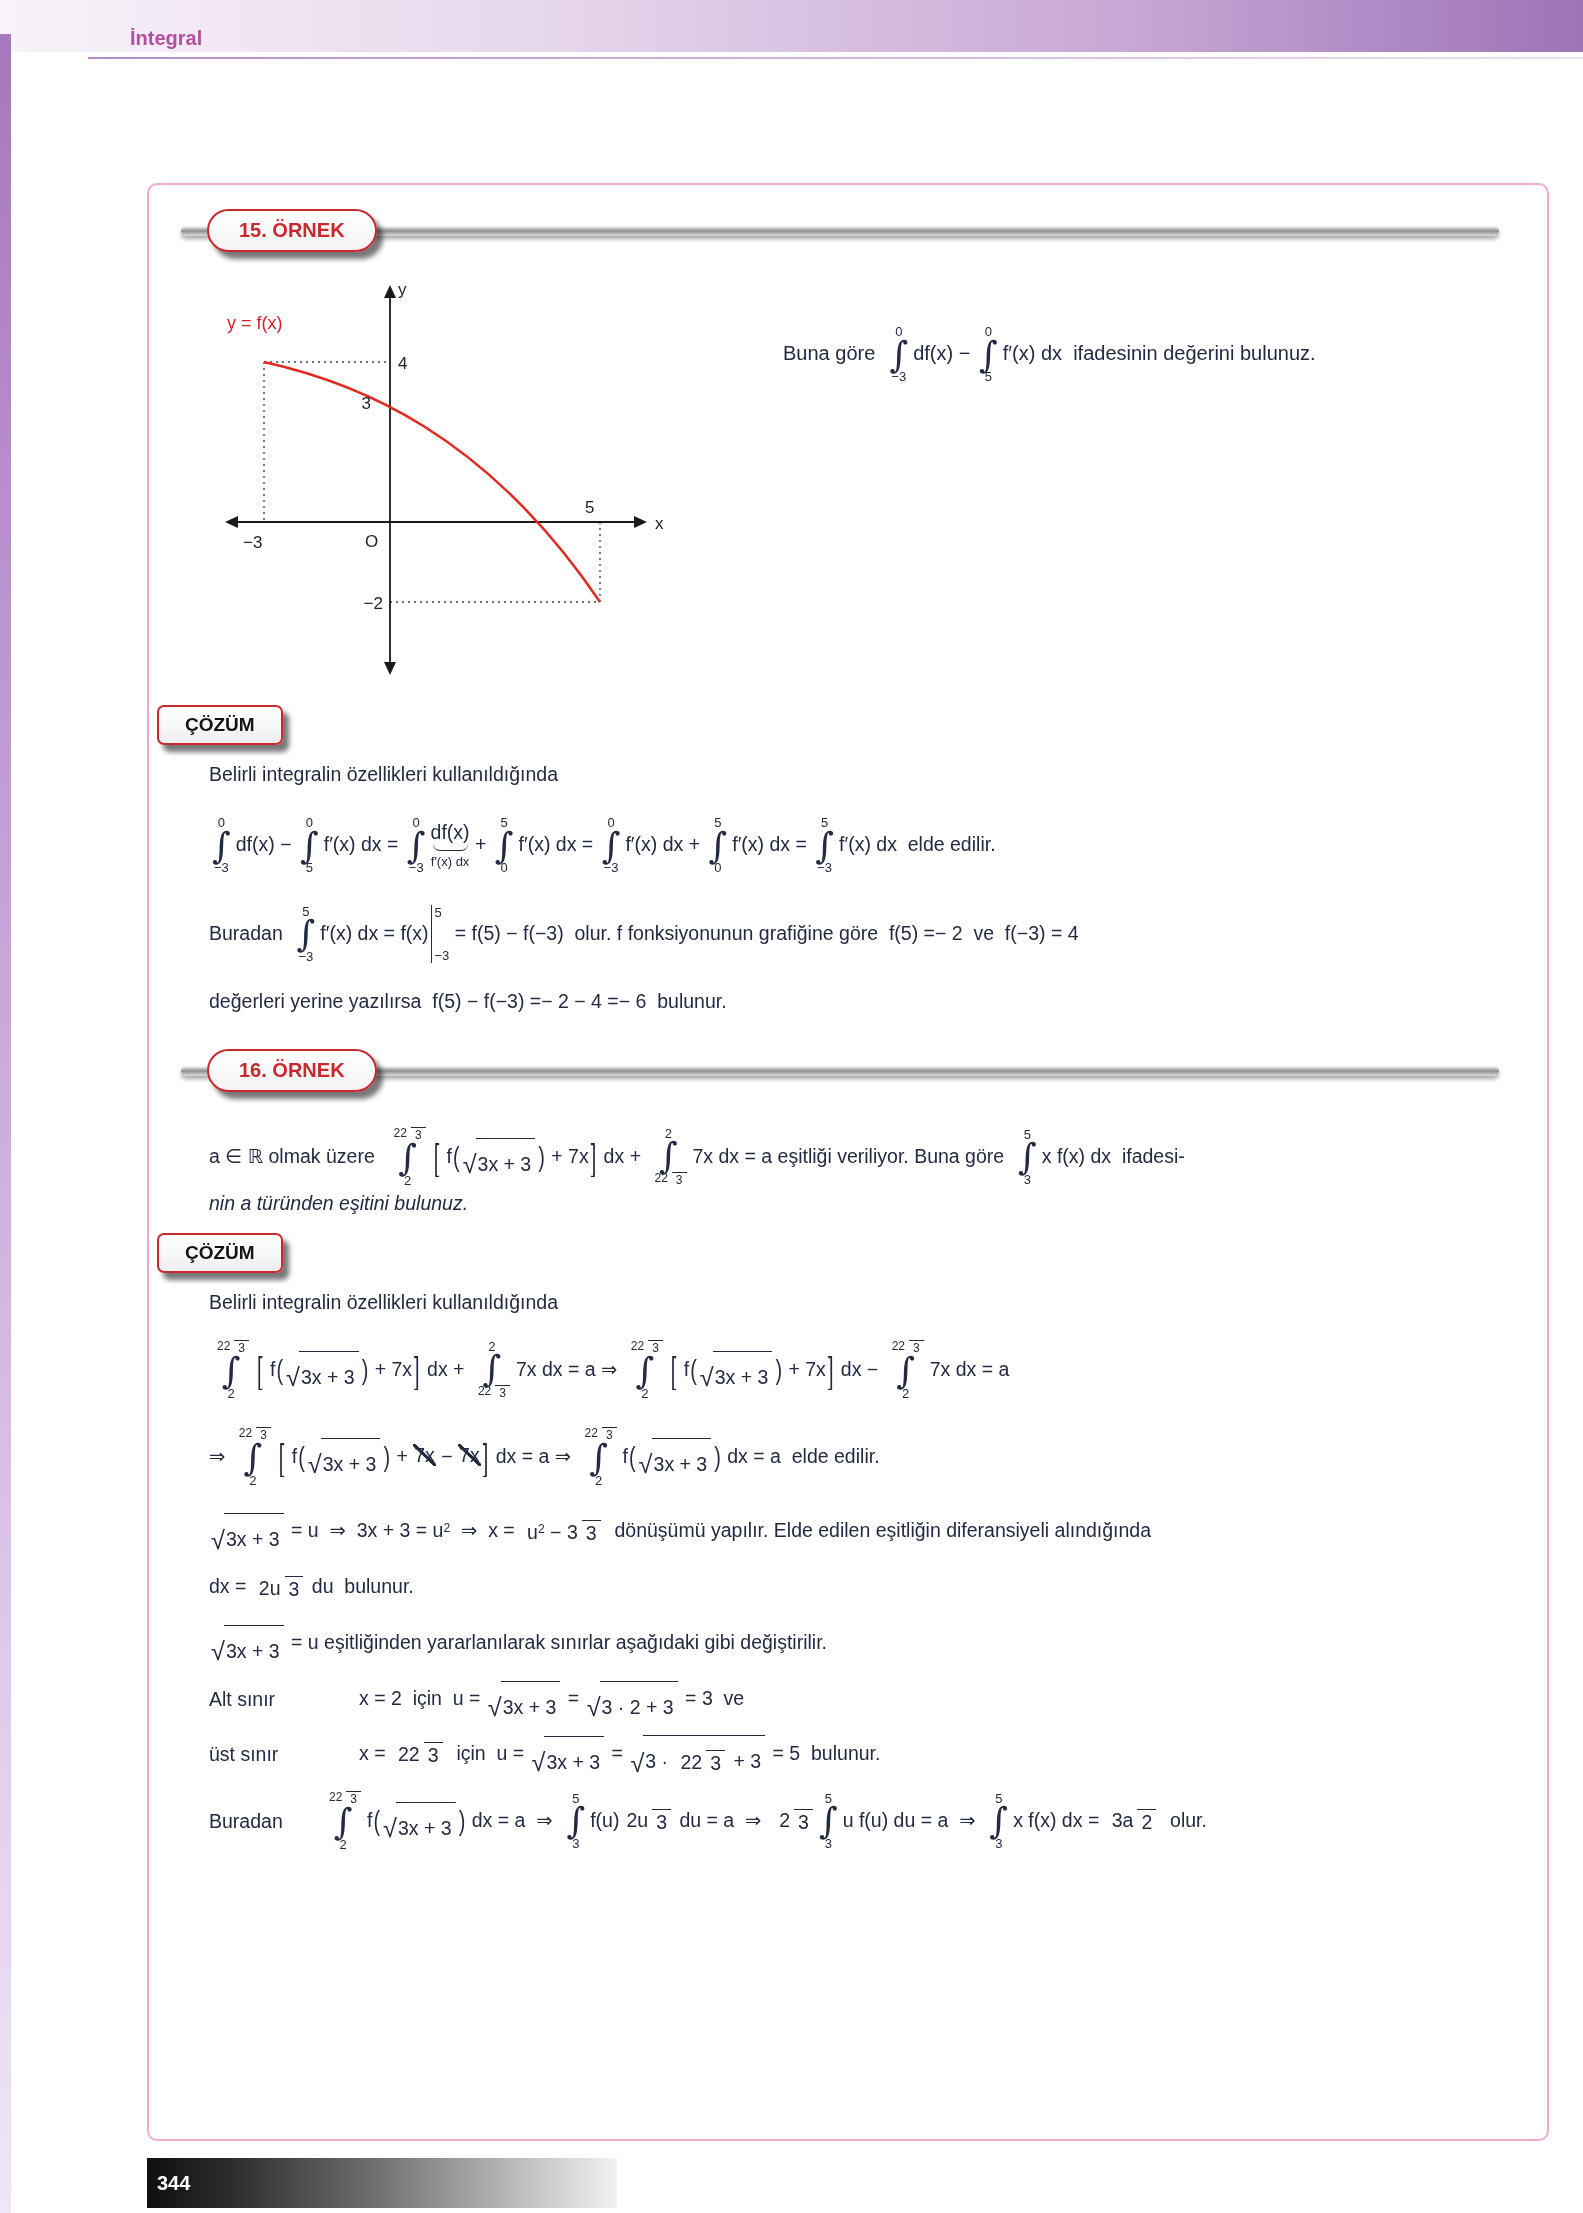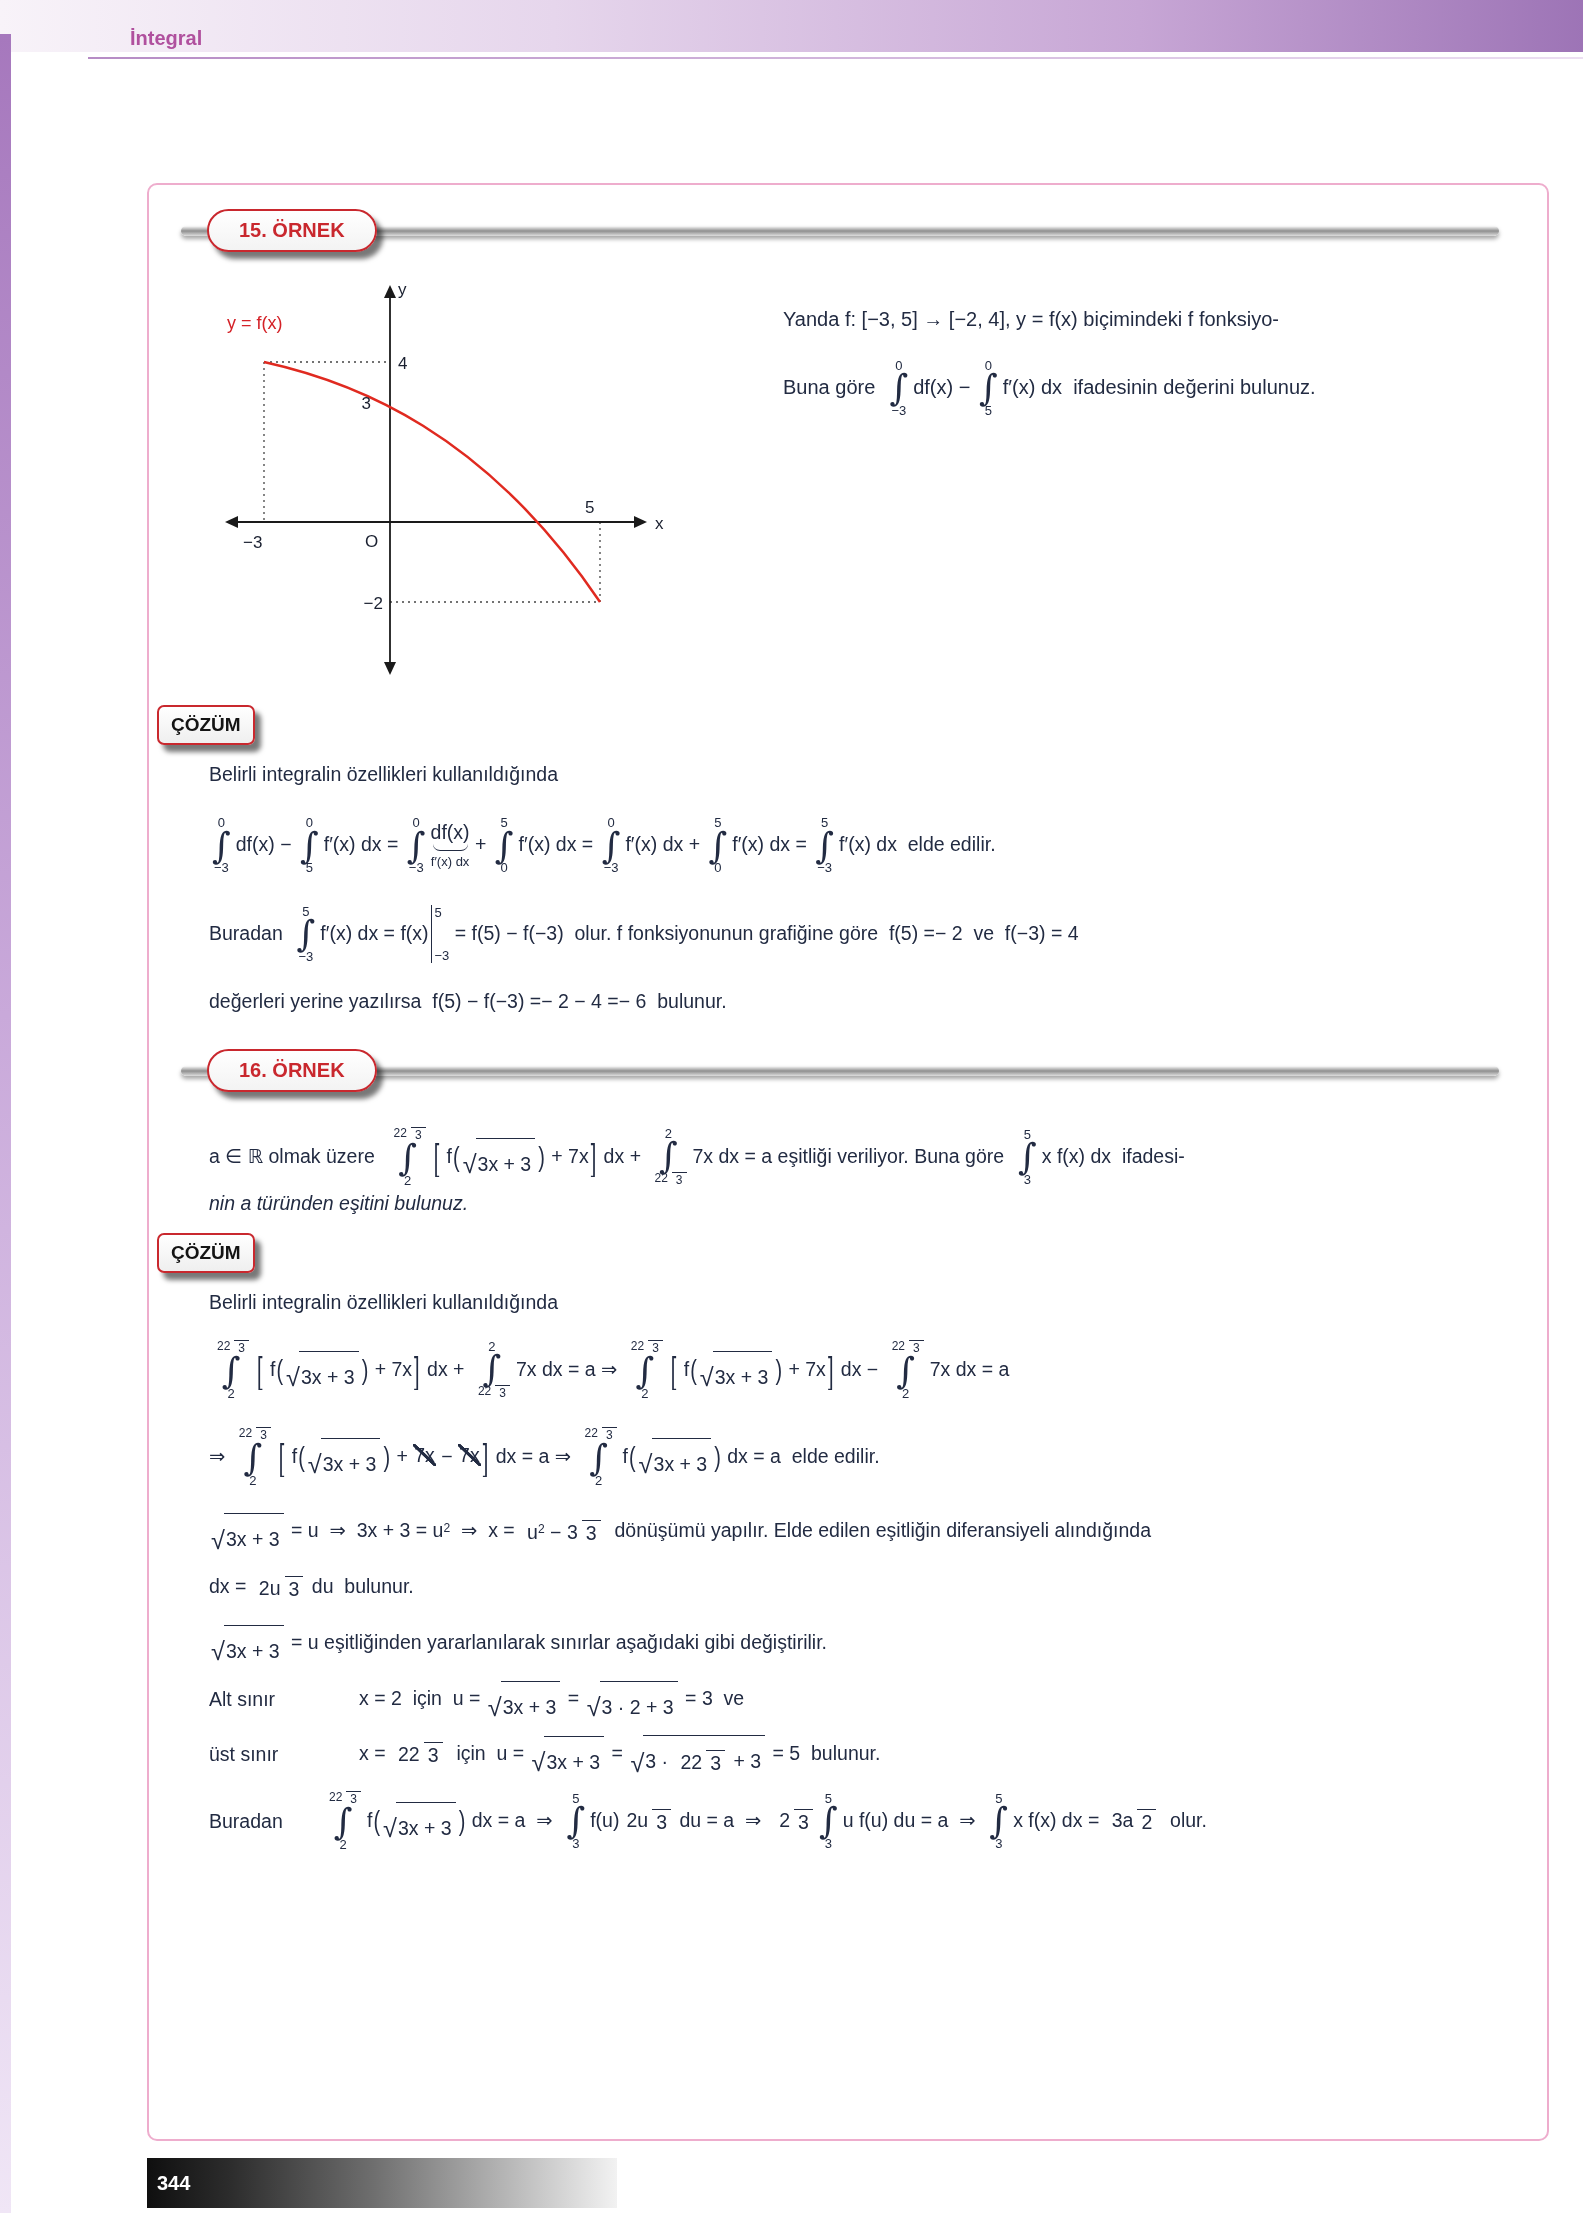--- a/index.html
+++ b/index.html
@@ -33,21 +33,21 @@
   .bar-line { position:absolute; left:2px; right:6px; top:17px; height:10px; border-radius:5px;
     background:linear-gradient(to bottom,#fdfdfd,#8f8f8f 50%,#dedede);
     box-shadow:0 3px 4px rgba(0,0,0,0.35); }
   .example-badge { position:absolute; left:28px; top:0; display:inline-block;
     background:linear-gradient(#ffffff,#f3f3f3); border:2.5px solid #c9282e; border-radius:24px;
     padding:8px 30px; color:#c9282e; font-weight:700; font-size:20px;
     box-shadow:6px 7px 5px rgba(10,10,10,0.55); }
 
   .solution-row { margin:18px 0 0 -48px; }
   .solution-badge { display:inline-block; background:linear-gradient(#ffffff,#efefef);
-    border:2.5px solid #c9282e; border-radius:7px; padding:7px 12px;
+    border:2.5px solid #c9282e; border-radius:7px; padding:7px 26px;
     font-weight:700; font-size:19px; color:#141414;
     box-shadow:6px 7px 5px rgba(10,10,10,0.55); }
 
   
   .graph-row { display:flex; margin-top:10px; }
   .graph-svg { flex:none; }
   .problem-text { flex:1; padding:36px 0 0 18px; font-size:20px; line-height:1.68; }
   .math-line { margin-top:22px; white-space:pre-wrap; }
   .text-line { margin:18px 0 0 4px; font-size:19.5px; white-space:pre-wrap; }
   .eq { margin:24px 0 0 4px; font-size:19.5px; white-space:pre-wrap; }
@@ -135,21 +135,20 @@
         <text class="lab" x="160" y="280">O</text>
         <text class="lab" x="193" y="102">4</text>
         <text class="lab" x="166" y="142" text-anchor="end">3</text>
         <text class="lab" x="38" y="281">−3</text>
         <text class="lab" x="380" y="246">5</text>
         <text class="lab" x="178" y="342" text-anchor="end">−2</text>
       </svg>
 
       <div class="problem-text">
         <p>
-          <span style="display:block;">Yanda  f: [−3, 5] → [−2, 4],  y = f(x) biçimindeki f fonksiyo-</span>
         </p>
         <p class="math-line">Buna göre  <span class="mint"><span class="mb">0</span><span class="msym">∫</span><span class="mb">−3</span></span>df(x) − <span class="mint"><span class="mb">0</span><span class="msym">∫</span><span class="mb">5</span></span>f′(x) dx  ifadesinin değerini bulunuz.</p>
       </div>
     </div>
 
     <div class="solution-row">
       <div class="solution-badge">ÇÖZÜM</div>
     </div>
 
     <p class="text-line">Belirli integralin özellikleri kullanıldığında</p>

